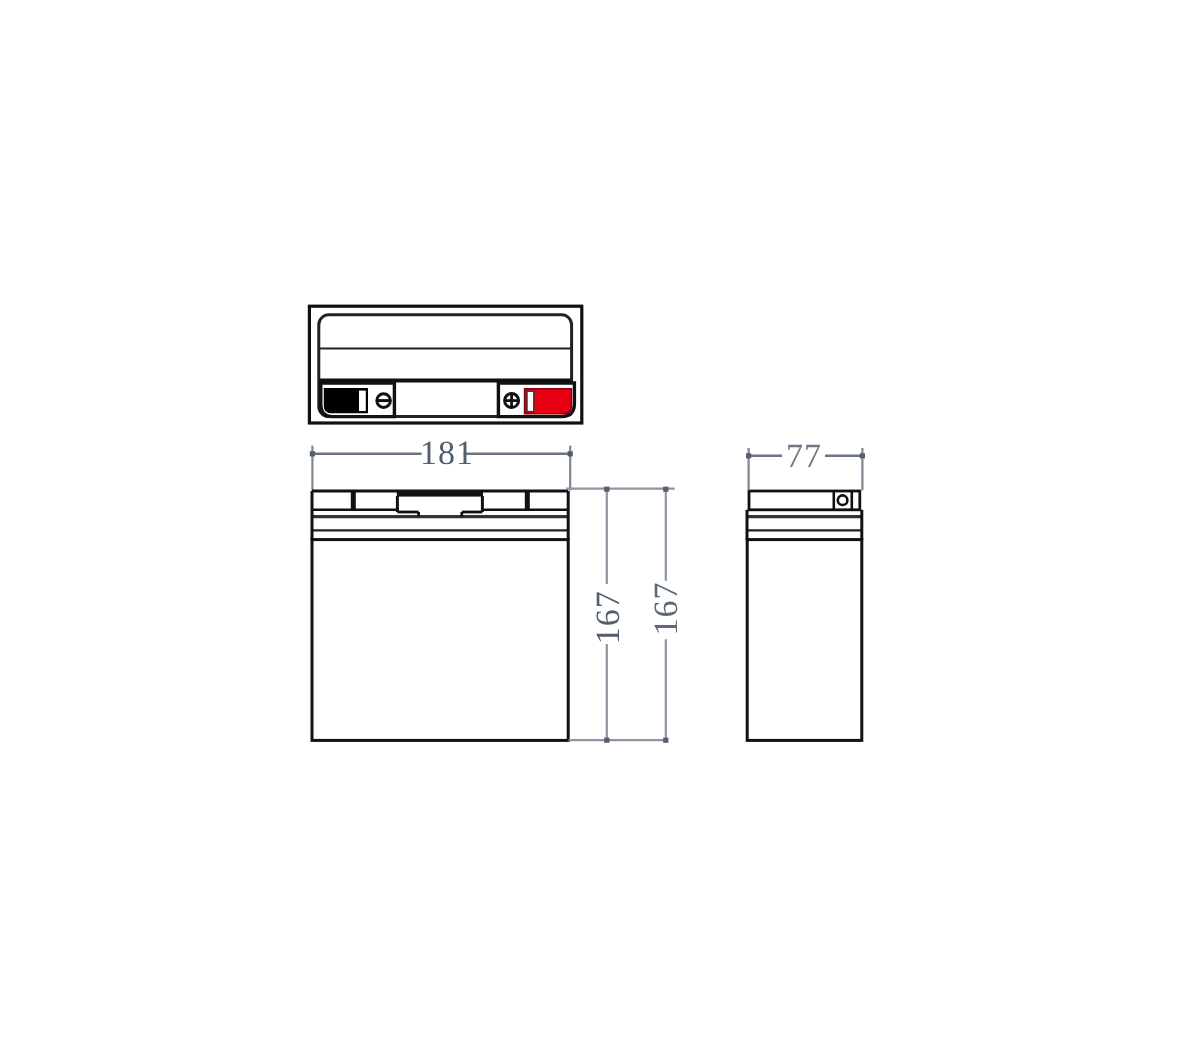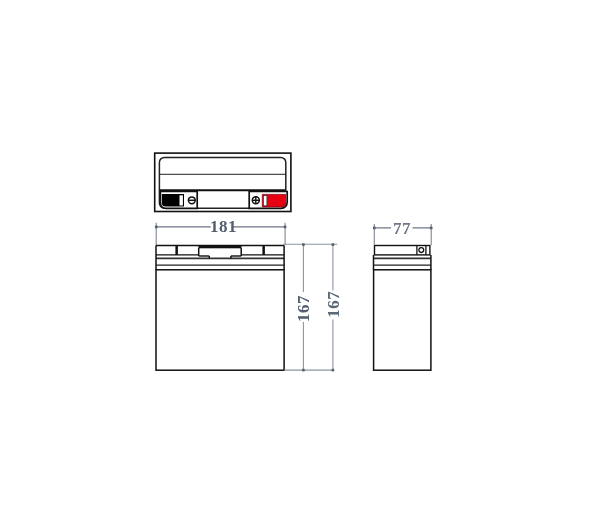--- a/index.html
+++ b/index.html
@@ -1,16 +1,16 @@
 <!DOCTYPE html>
 <html><head>
 <meta charset="utf-8">
 <style>
   html,body{margin:0;padding:0;background:#fff;}
-  .wrap{width:600px;height:532px;position:relative;background:#fff;overflow:hidden;font-weight:bold;}
+  .wrap{width:600px;height:532px;position:relative;background:#fff;overflow:hidden;}
   svg{position:absolute;left:0;top:0;}
   text{font-family:"Liberation Serif",serif;}
 </style>
 </head>
 <body>
 <div class="wrap">
 <svg width="600" height="532" viewBox="0 0 600 532" xmlns="http://www.w3.org/2000/svg">
 
   <rect x="154.7" y="153.1" width="136.2" height="58.4" fill="#fff" stroke="#111" stroke-width="1.6"></rect>
   <rect x="159.4" y="157.4" width="126.4" height="50.9" rx="5" fill="#fff" stroke="#222" stroke-width="1.5"></rect>

